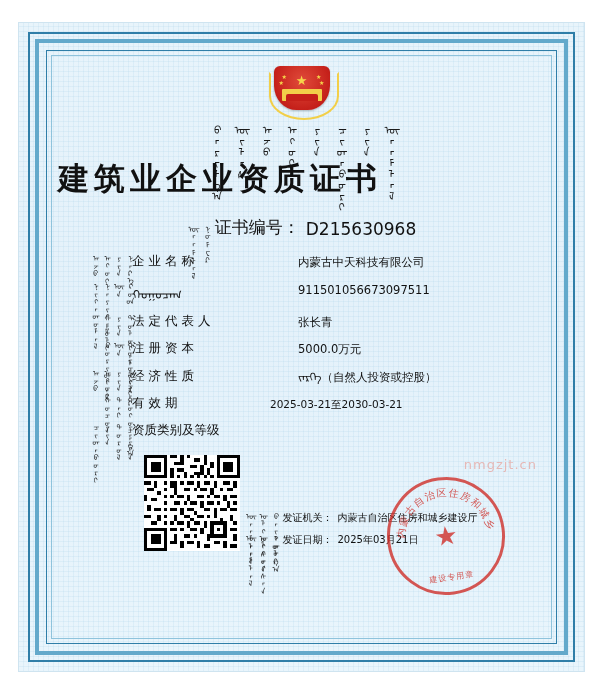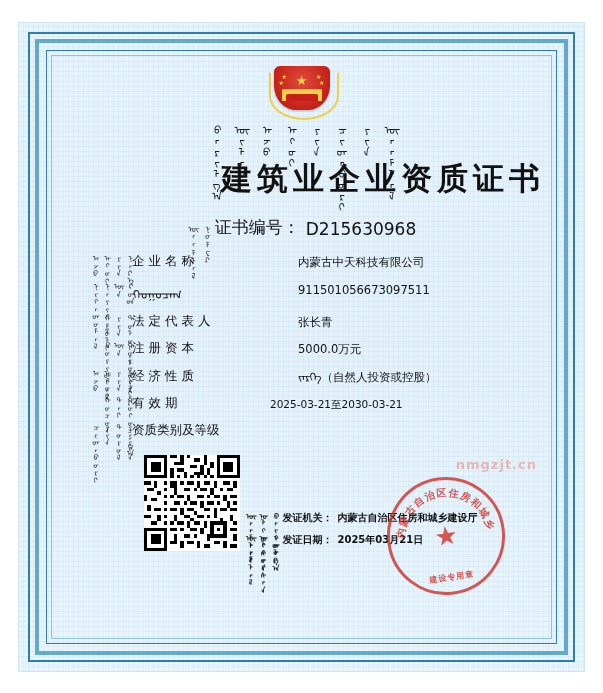--- a/index.html
+++ b/index.html
@@ -91,21 +91,21 @@
     letter-spacing:0px;
     white-space:nowrap;
     line-height:1;
   }
   .mong-title{font-size:11px;height:30px;}
   .mong-sub{font-size:8px;height:15px;}
   .mong-label{font-size:7.5px;height:13px;}
 
   
   .title{
-    text-align:right;font-size:31px;letter-spacing:5px;
+    text-align:left;font-size:31px;letter-spacing:5px;
     color:#111;font-weight:bold;margin-top:4px;
     font-family:"DejaVu Sans","Liberation Sans",sans-serif;
   }
 
   
   .certno{
     display:flex;justify-content:center;align-items:flex-end;gap:6px;
     margin-top:16px;
   }
   .certno .txt{font-size:17px;color:#111;}
@@ -124,29 +124,29 @@
     width:132px;text-align:left;font-size:12.5px;color:#111;
     letter-spacing:0px;white-space:nowrap;padding-right:6px;
   }
   .row .value{
     flex:1;font-size:10.5px;color:#111;line-height:1.35;padding-top:2px;
     word-break:break-all;
   }
   .row .value.big{font-size:11.5px;margin-left:28px;}
 
   
-  .bottom{position:relative;margin-top:6px;height:132px;font-weight:bold;}
+  .bottom{position:relative;margin-top:6px;height:132px;}
   .qr{
     position:absolute;left:86px;top:6px;width:96px;height:96px;
     image-rendering:pixelated;
   }
   .issuer{
     position:absolute;right:0;top:62px;width:300px;
   }
-  .issuer .line{display:flex;align-items:flex-start;gap:5px;margin-bottom:8px;}
+  .issuer .line{display:flex;align-items:flex-end;gap:5px;margin-bottom:8px;}
   .issuer .line .txt{font-size:10px;color:#111;}
   .seal{
     position:absolute;right:40px;top:28px;width:112px;height:112px;
     border:3px solid #cf2b25;border-radius:50%;
     opacity:.78;
     transform:rotate(-8deg);
   }
   .seal .inner-star{
     position:absolute;left:50%;top:50%;transform:translate(-50%,-50%);
     color:#cf2b25;font-size:26px;line-height:26px;

